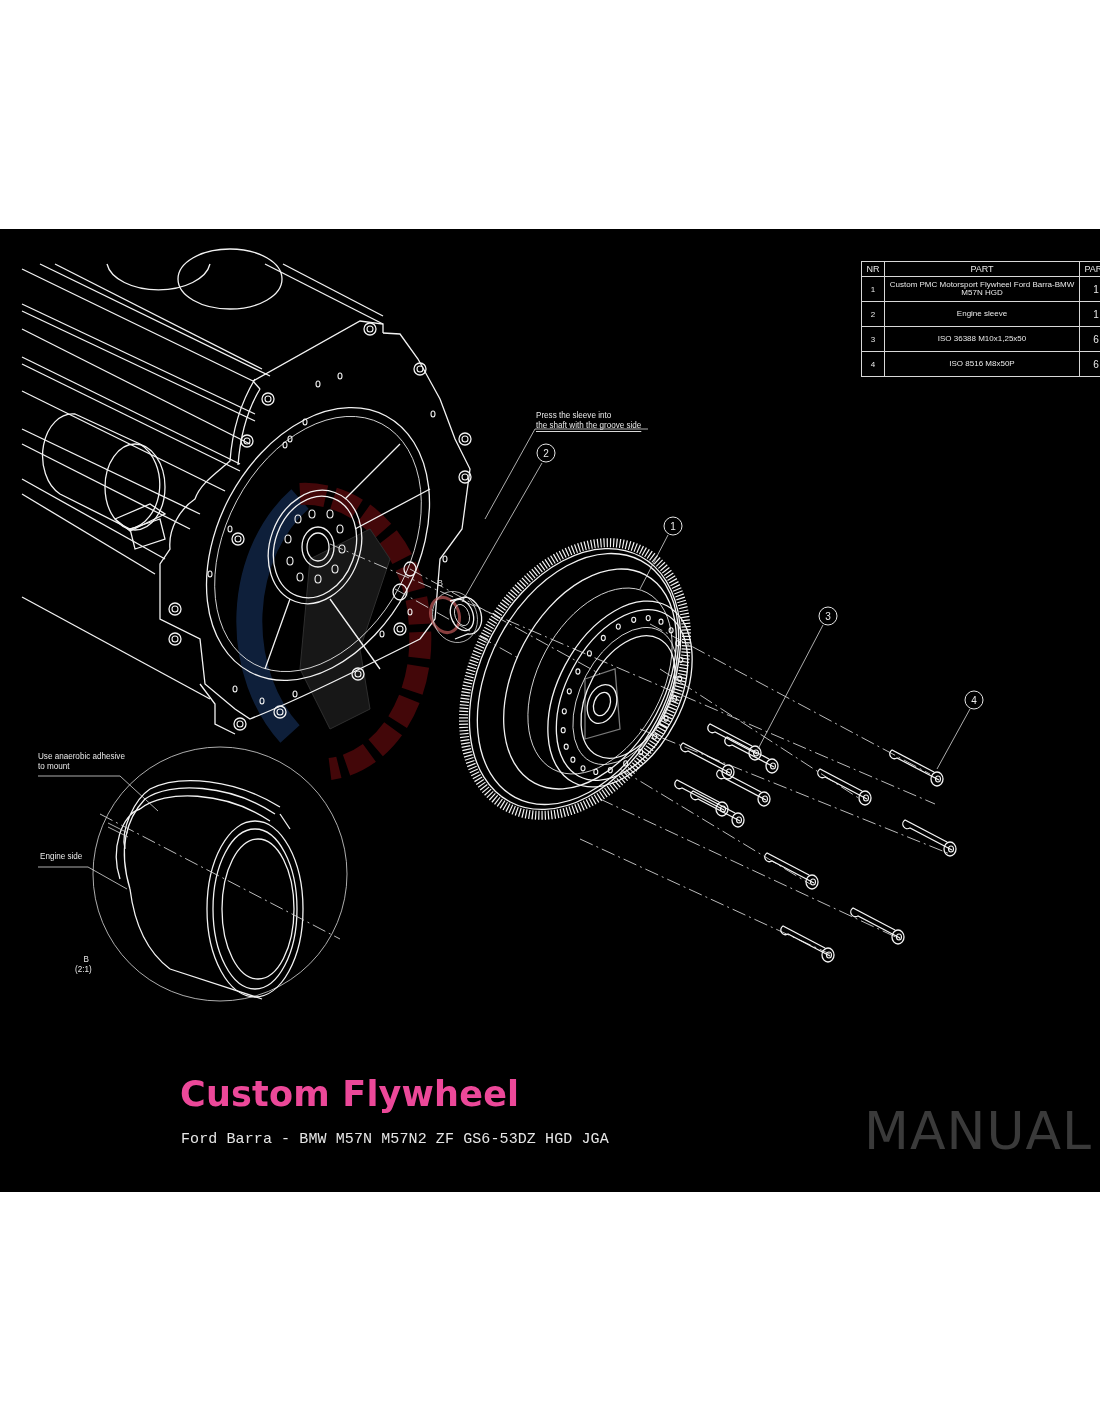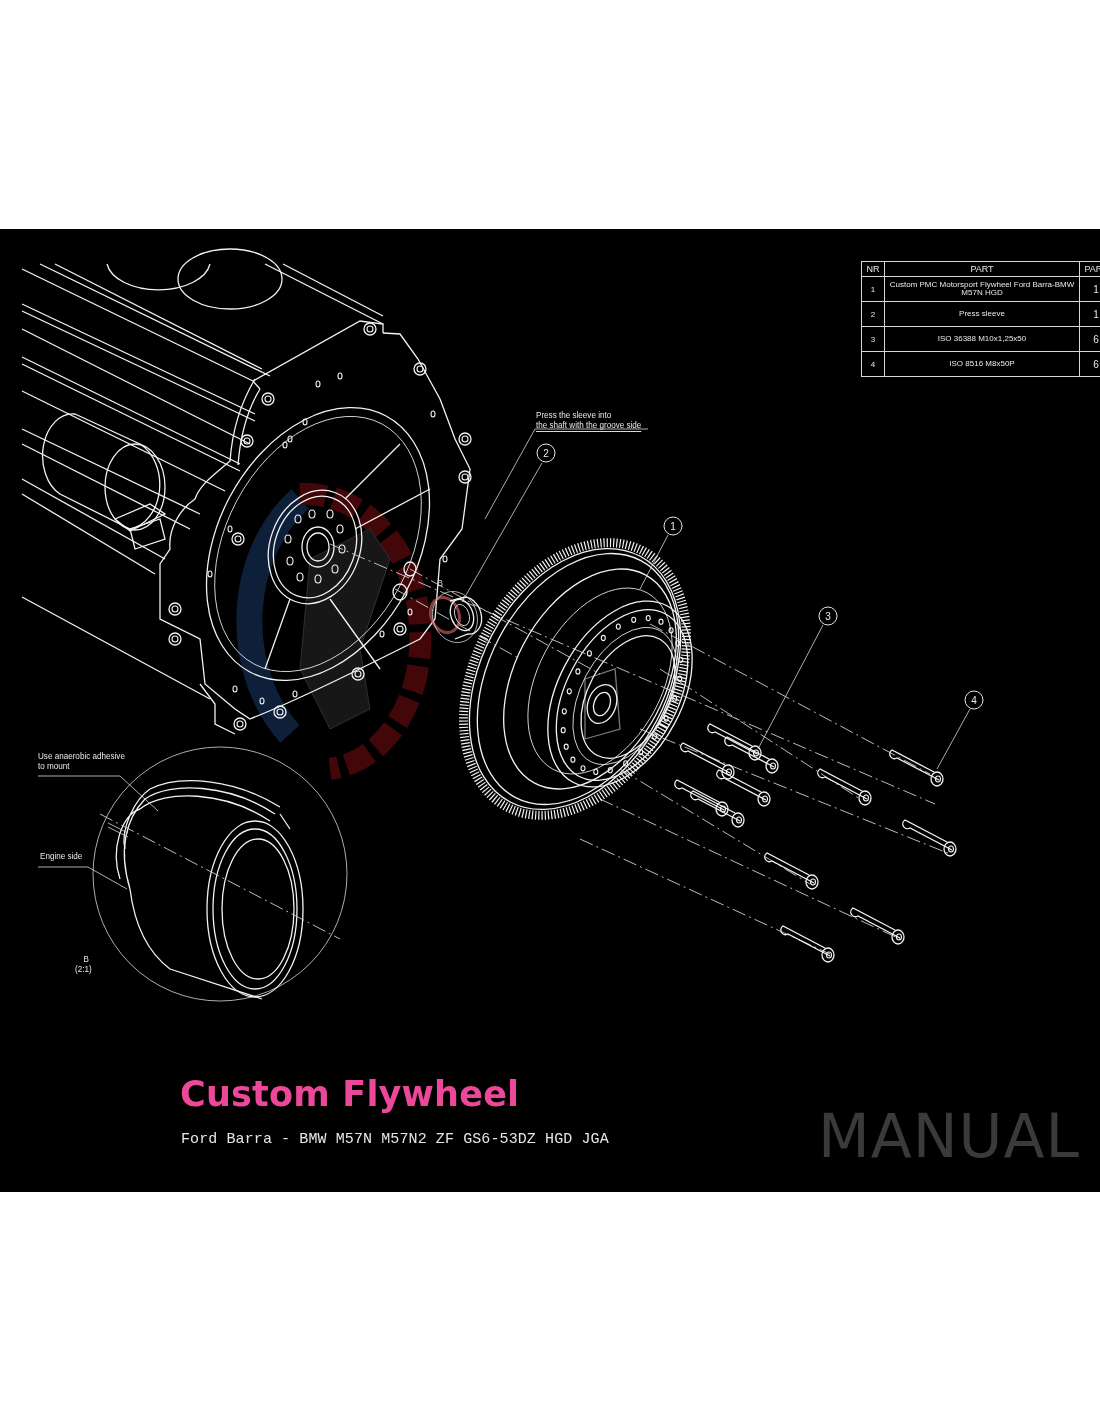--- a/index.html
+++ b/index.html
@@ -21,21 +21,21 @@
   .parts-table { position:absolute; left:861px; top:32px; width:252px; border-collapse:collapse; color:#e8e8e8; font-size:8px; }
   .parts-table th, .parts-table td { border:1px solid #d8d8d8; padding:0 3px; }
   .parts-table th { font-weight:normal; font-size:9px; height:14px; text-align:center; transform-origin:center; }
   .parts-table td { height:24px; }
   .parts-table td.nr { width:16px; text-align:center; }
   .parts-table td.piece { width:26px; text-align:center; font-size:10px; }
   .parts-table td.part { line-height:8px;text-align:center; }
 
   .title { position:absolute; left:180px; top:845px; color:#ec4899; font-size:35px; font-weight:bold; letter-spacing:0.2px; font-family:"DejaVu Sans", sans-serif; }
   .subtitle { position:absolute; left:181px; top:902px; color:#e6e6e6; font-size:15px; font-family:Liberation Mono, monospace; letter-spacing:0.1px; }
-  .manual { position:absolute; right:20px; top:872px; color:#3a3a3a; font-size:60px; font-family:"DejaVu Sans", sans-serif; letter-spacing:1px; }
+  .manual { position:absolute; right:8px; top:872px; color:#3a3a3a; font-size:52px; font-family:"DejaVu Sans", sans-serif; letter-spacing:1px; }
 </style>
 </head>
 <body>
 
 <div class="sheet">
 
   <svg class="drawing" viewBox="0 0 1100 963">
 
     <g opacity="0.55">
       <path d="M300,270 A120,150 0 0 0 290,505" fill="none" stroke="#1b3a6b" stroke-width="26"></path>
@@ -346,21 +346,21 @@
       </tr>
     </thead>
     <tbody>
       <tr>
         <td class="nr">1</td>
         <td class="part">Custom PMC Motorsport Flywheel Ford Barra-BMW M57N HGD</td>
         <td class="piece">1</td>
       </tr>
       <tr>
         <td class="nr">2</td>
-        <td class="part">Press sleeve</td>
+        <td class="part">Engine sleeve</td>
         <td class="piece">1</td>
       </tr>
       <tr>
         <td class="nr">3</td>
         <td class="part">ISO 36388 M10x1,25x50</td>
         <td class="piece">6</td>
       </tr>
       <tr>
         <td class="nr">4</td>
         <td class="part">ISO 8516 M8x50P</td>

